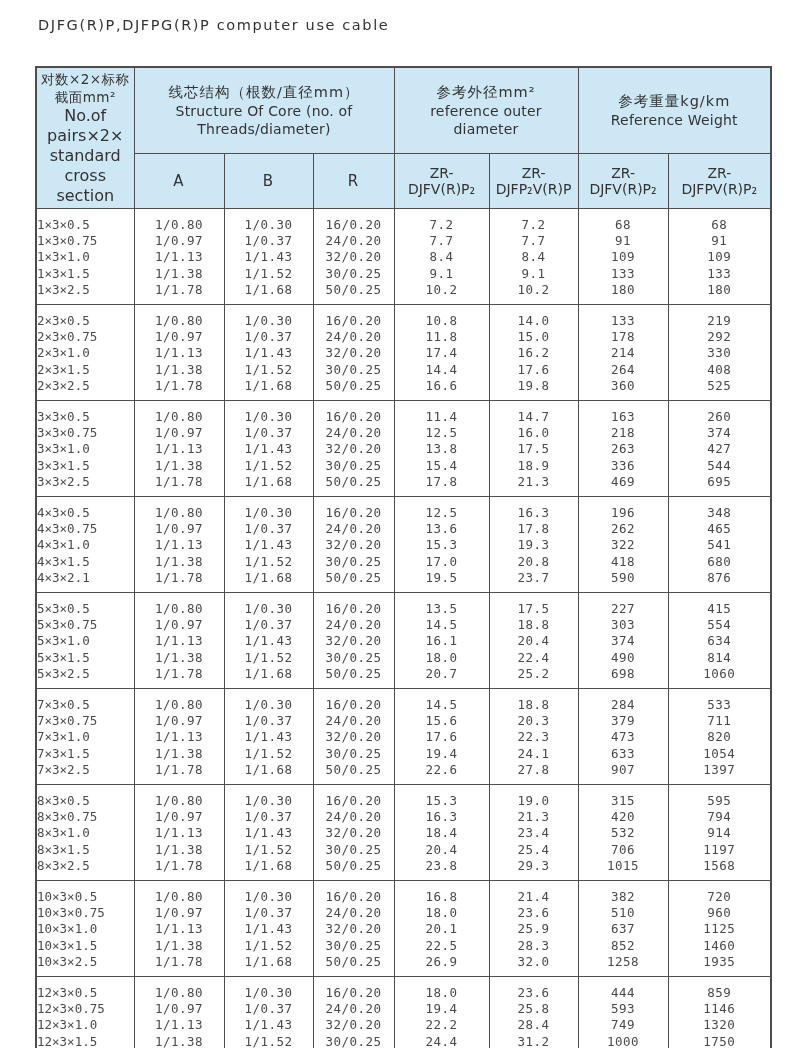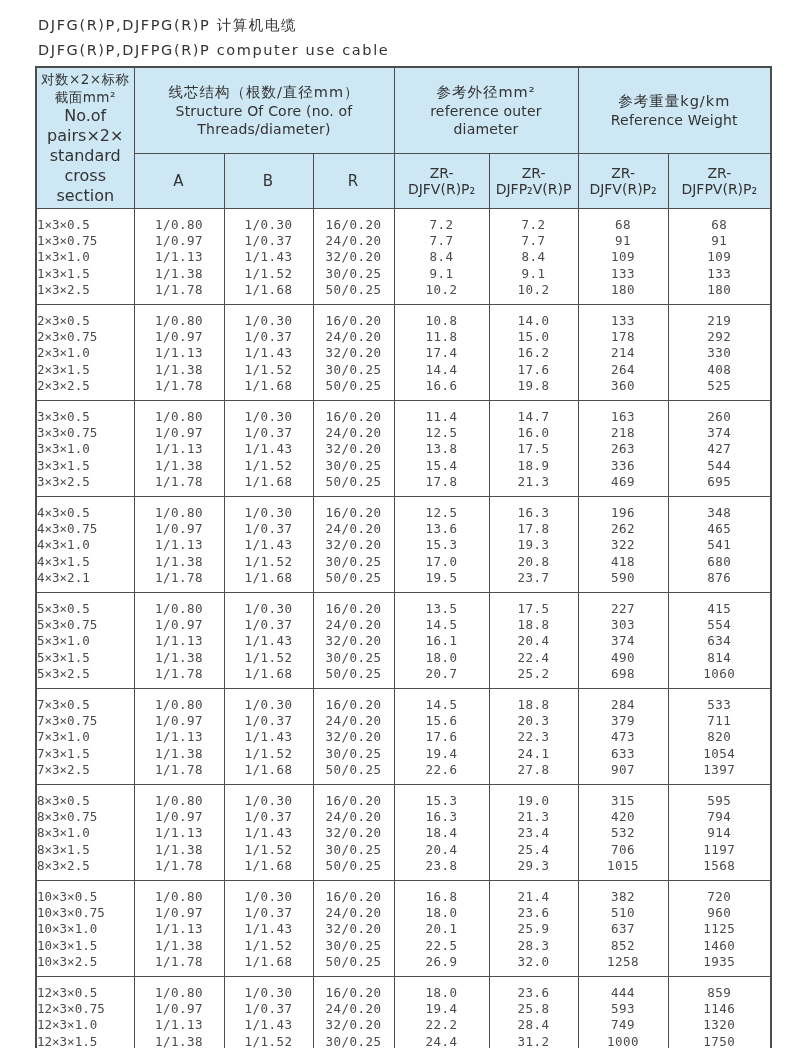--- a/index.html
+++ b/index.html
@@ -64,21 +64,20 @@
     white-space:nowrap;
   }
   td.c-size .cell-line { text-align:left; letter-spacing:0; }
 </style>
 </head>
 <body>
 
 <div class="page">
 
   <div class="titles">
-    <div class="title-line">DJFG(R)P,DJFPG(R)P 计算机电缆</div>
     <div class="title-line">DJFG(R)P,DJFPG(R)P computer use cable</div>
   </div>
 
   <table class="spec">
     <colgroup>
       <col style="width:98px">
       <col style="width:90px">
       <col style="width:89px">
       <col style="width:81px">
       <col style="width:95px">

